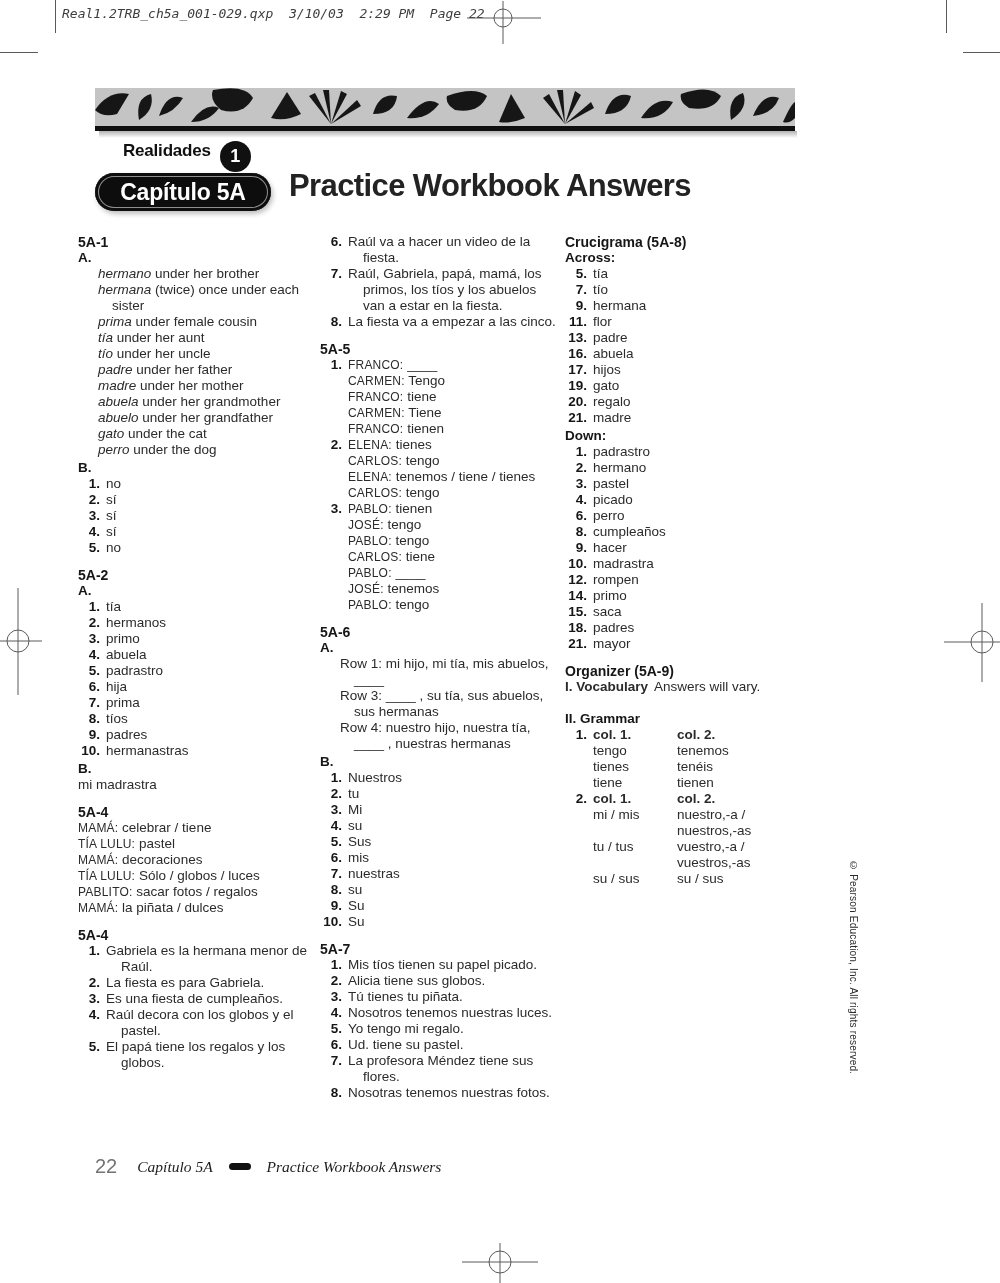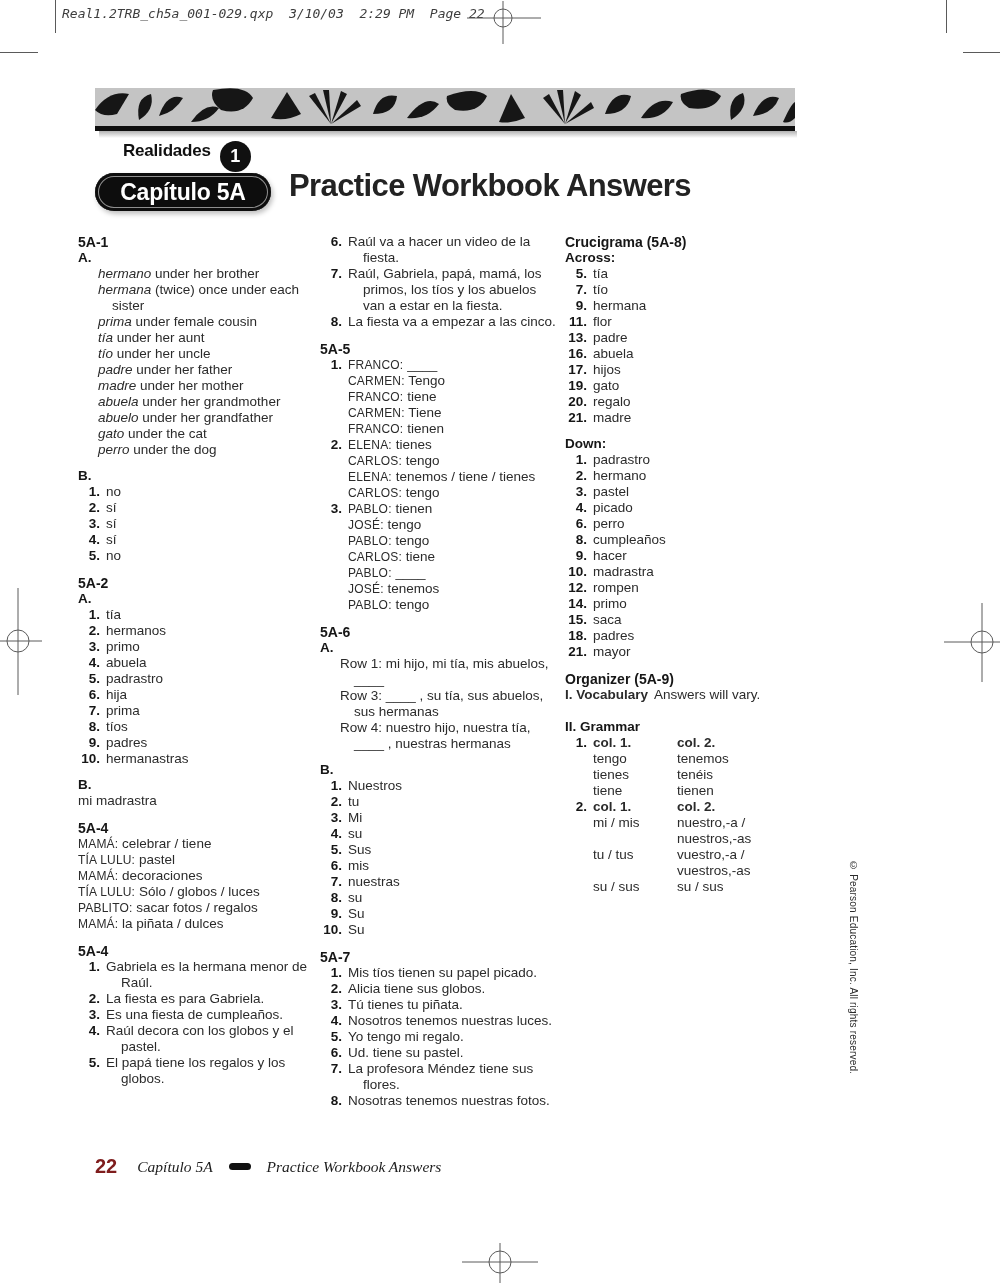--- a/index.html
+++ b/index.html
@@ -28,21 +28,21 @@
         box-shadow:inset 0 0 0 3px #0d0d0d, inset 0 0 0 4px #8f8f8f, 2px 3px 5px rgba(0,0,0,.25);}
   .page-title{position:absolute;left:289px;top:168px;margin:0;font-size:31px;font-weight:bold;
         letter-spacing:-.6px;color:#232323;}
 
   .columns{position:absolute;left:78px;top:234px;display:flex;font-size:13.5px;line-height:16px;}
   .col-1{width:235px;margin-right:7px;}
   .col-2{width:238px;margin-right:7px;}
   .col-3{width:228px;}
 
   .sec-h{font-weight:bold;font-size:14px;margin-top:11px;color:#161616;}
-  .sub-h{font-weight:bold;margin-top:10px;color:#161616;}
+  .sub-h{font-weight:bold;margin-top:2px;color:#161616;}
   .sec-h + .sub-h{margin-top:0;}
   .mixed + .sub-h{margin-top:16px;}
   .col > :first-child{margin-top:0 !important;}
 
   .def-list,.hang-list{padding-left:20px;}
   .def-item,.hang-item{padding-left:14px;text-indent:-14px;}
   .lead{font-style:italic;}
 
   .num-item{display:flex;}
   .num{flex:0 0 22px;text-align:right;font-weight:bold;margin-right:6px;color:#161616;}
@@ -52,21 +52,21 @@
   .gap-l{margin-left:6px;}
 
   .gram{display:flex;}
   .gram-grid{flex:1;display:grid;grid-template-columns:84px 118px;}
   .gram-h{font-weight:bold;}
 
   .copyright{position:absolute;left:848px;top:860px;writing-mode:vertical-rl;font-size:10px;
         color:#2b2b2b;letter-spacing:.2px;white-space:nowrap;}
 
   .page-footer{position:absolute;left:95px;top:1155px;display:flex;align-items:center;}
-  .pg-num{font-size:20px;font-weight:bold;color:#7f1d1d;}
+  .pg-num{font-size:20px;font-weight:normal;color:#737373;}
   .ft-chapter{margin-left:20px;font-family:"Liberation Serif",serif;font-style:italic;font-size:15.5px;color:#1d1d1d;}
   .ft-dash{margin-left:16px;width:22px;height:7px;border-radius:3.5px;background:#111;}
   .ft-title{margin-left:16px;font-family:"Liberation Serif",serif;font-style:italic;font-size:15.5px;color:#1d1d1d;}
 </style>
 </head>
 <body>
 
 <div class="page">
 
   <div class="printer-header">Real1.2TRB_ch5a_001-029.qxp  3/10/03  2:29 PM  Page 22</div>

